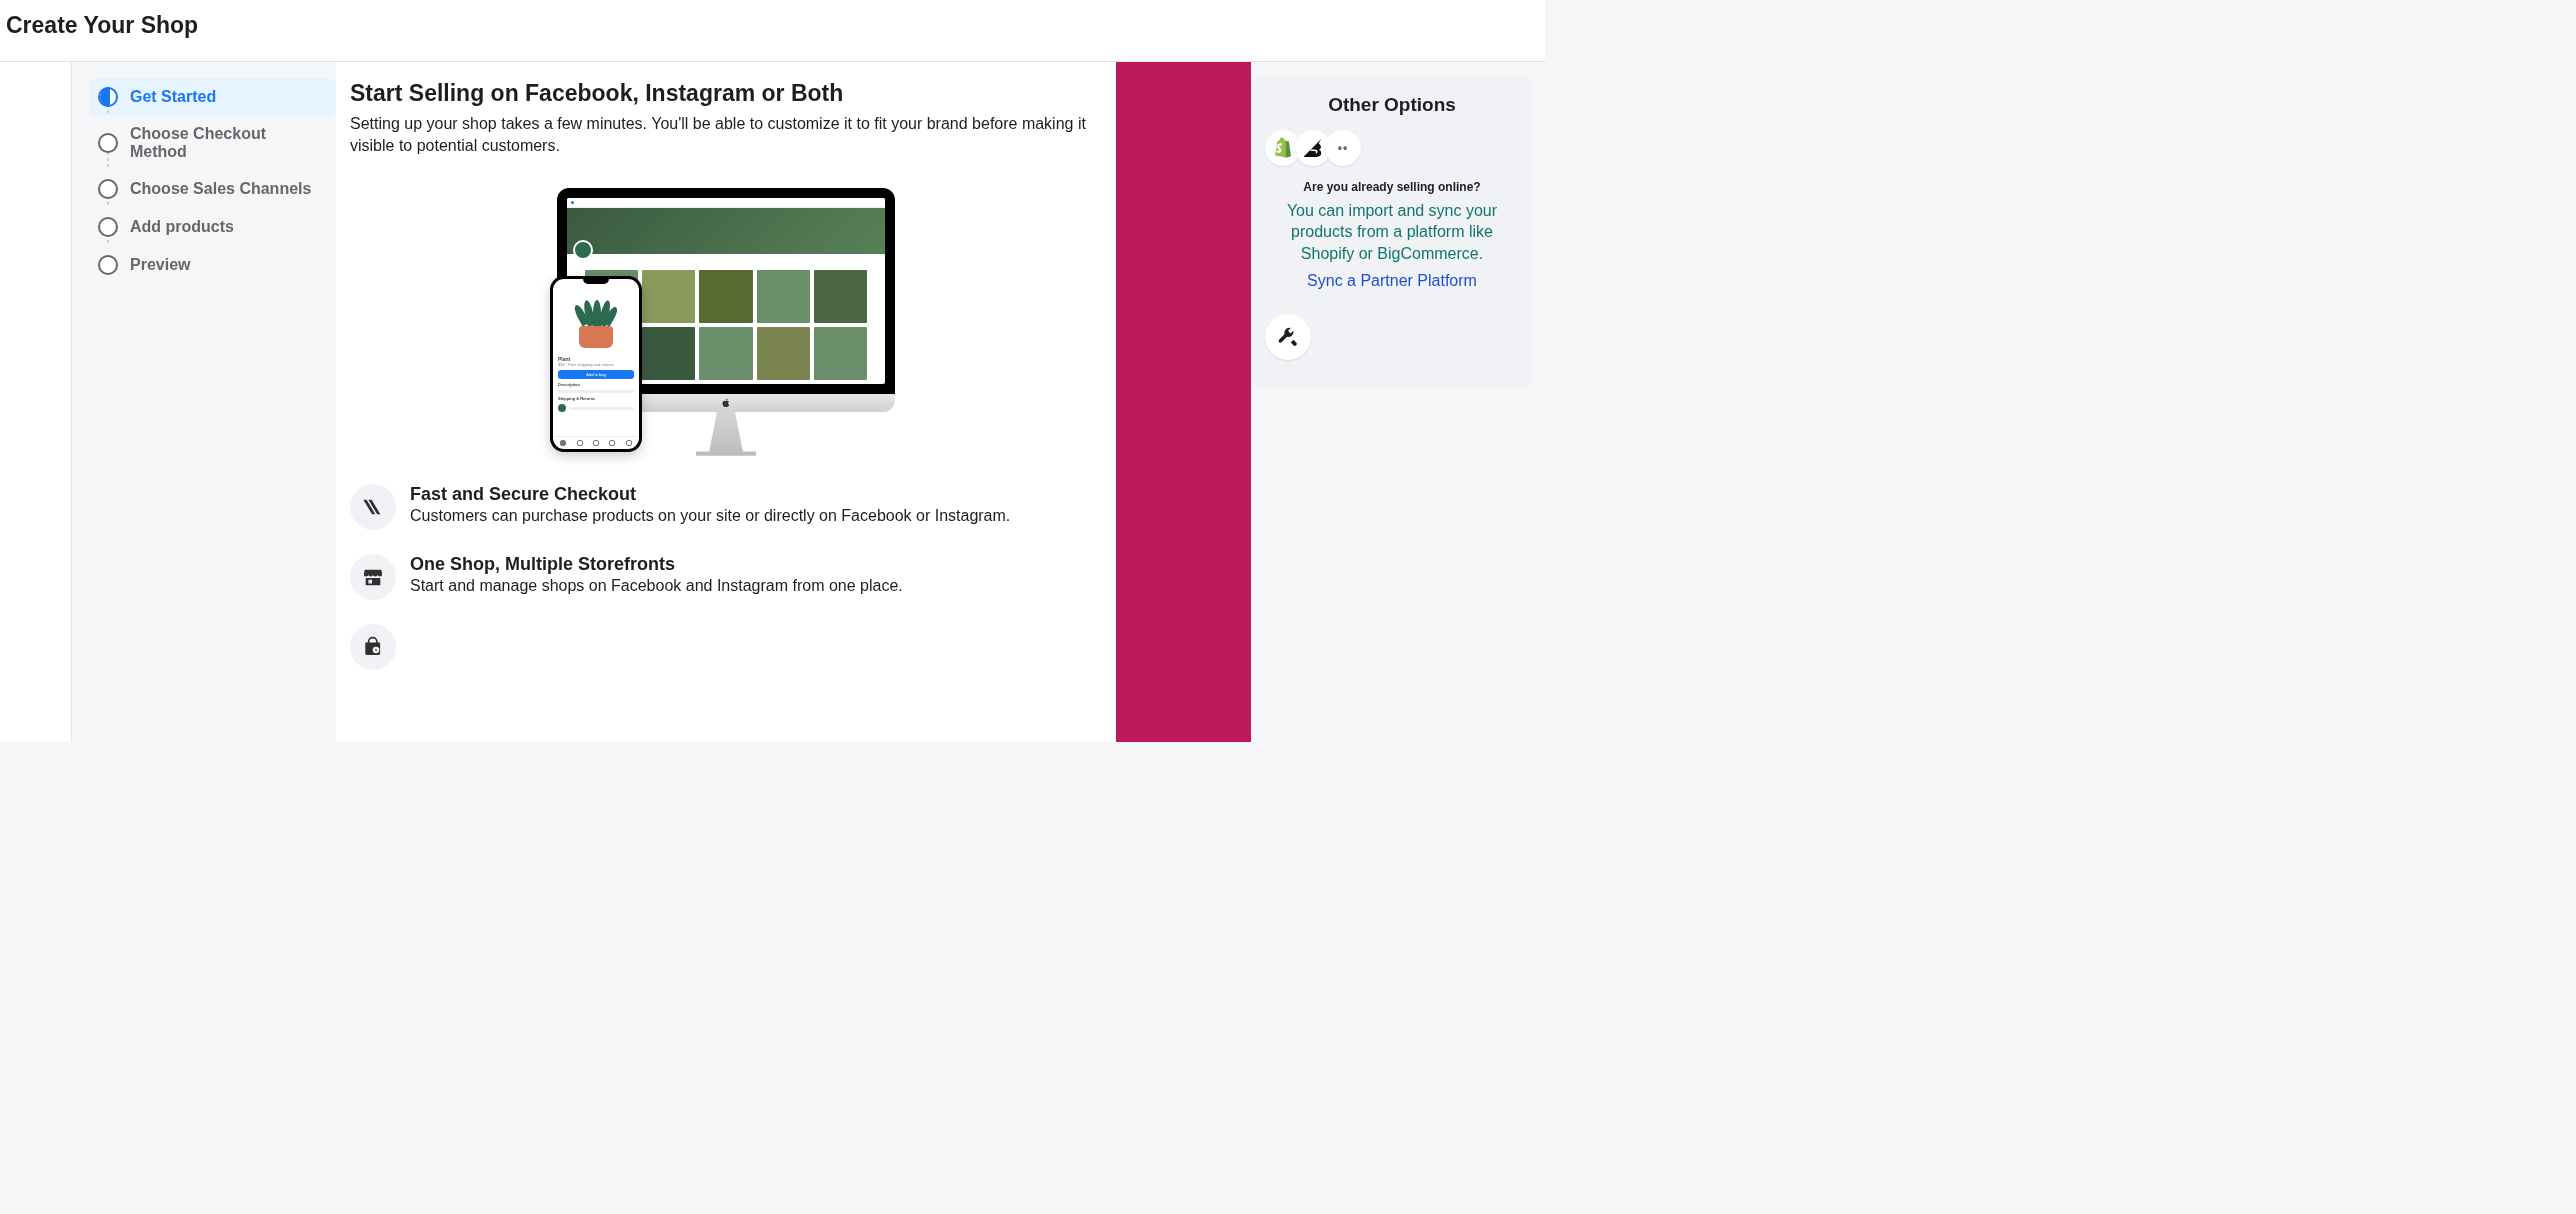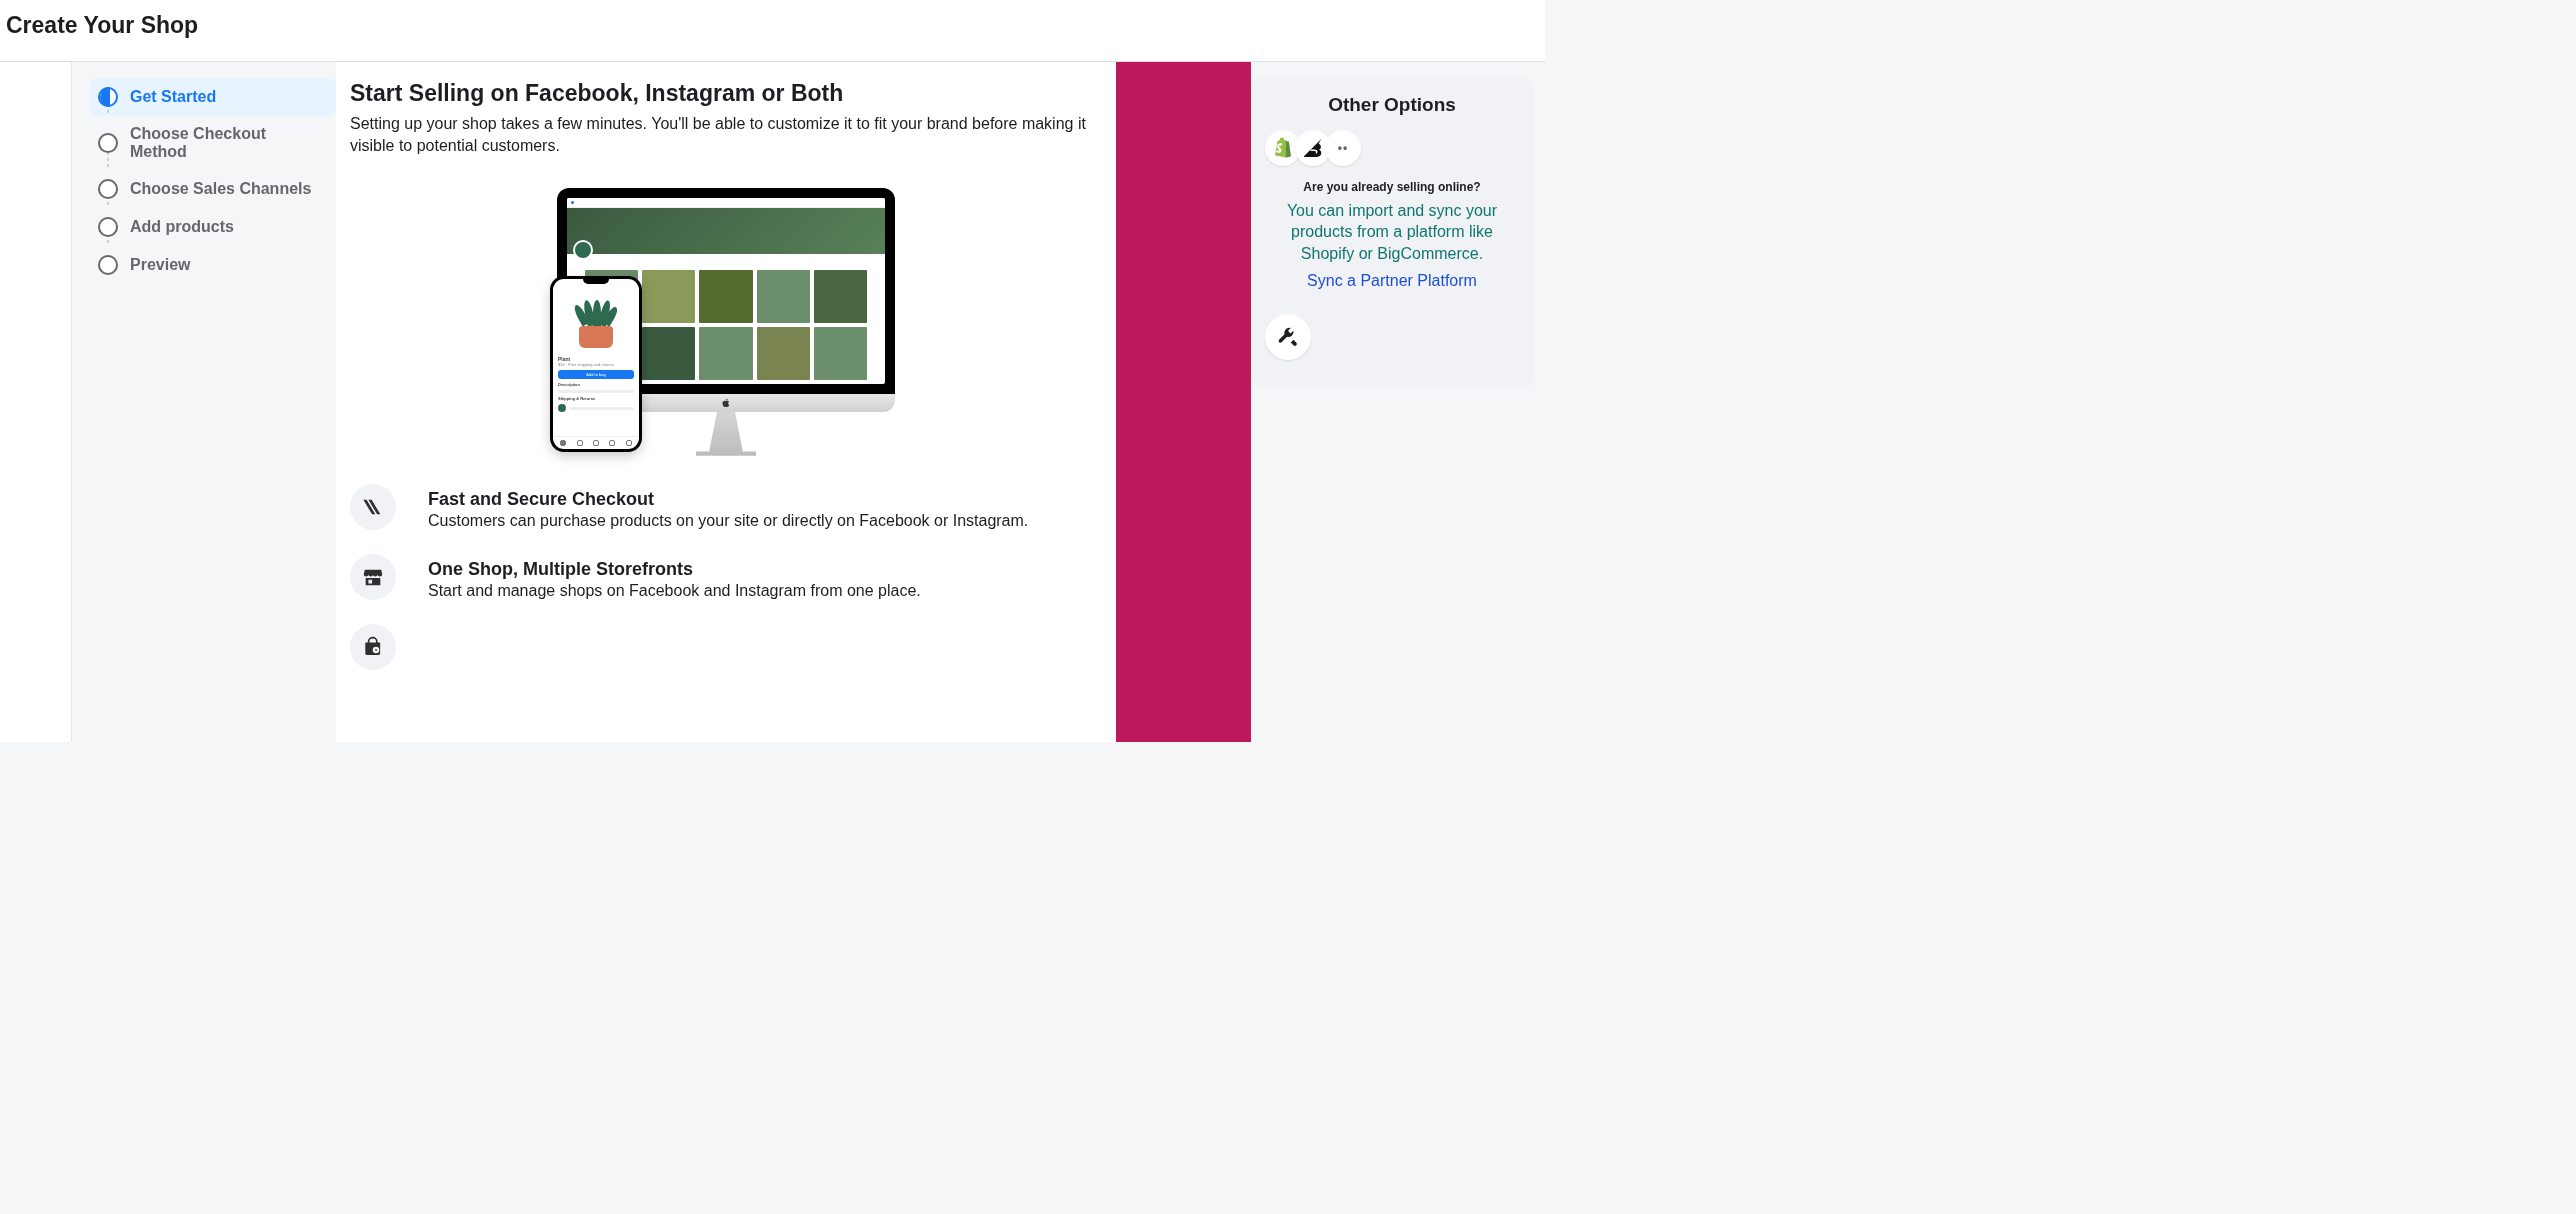--- a/index.html
+++ b/index.html
@@ -106,21 +106,21 @@
   .iphone-body .meta{color:#888;}
   .iphone-btn{ background:#1877f2;color:#fff;border-radius:3px;padding:2px;text-align:center;margin:3px 0;font-size:4px;}
   .iphone-line{height:3px;background:#eee;border-radius:2px;margin:3px 0;}
   .iphone-tabs{display:flex;justify-content:space-around;padding:3px 2px;border-top:1px solid #eee;}
   .iphone-tabs span{width:6px;height:6px;border:1px solid #777;border-radius:2px;}
   .iphone-tabs span:first-child{background:#777;}
   .iphone-avatar{display:flex;align-items:center;gap:3px;margin:3px 0;}
   .iphone-avatar .av{width:8px;height:8px;border-radius:50%;background:#2d6a4f;}
 
   
-  .feature { display: flex; gap: 32px; align-items: flex-end; margin-bottom: 24px; }
+  .feature { display: flex; gap: 14px; align-items: flex-start; margin-bottom: 24px; }
   .feature .ficon {
     width: 46px; height: 46px; border-radius: 50%; background: #f0f2f5;
     display: flex; align-items: center; justify-content: center; flex-shrink: 0;
   }
   .feature .ficon svg { width: 22px; height: 22px; fill: #303030; }
   .feature h3 { font-size: 18px; font-weight: 700; margin-bottom: 2px; }
   .feature p { font-size: 16px; color: #1c1e21; }
 
   
   .right {

